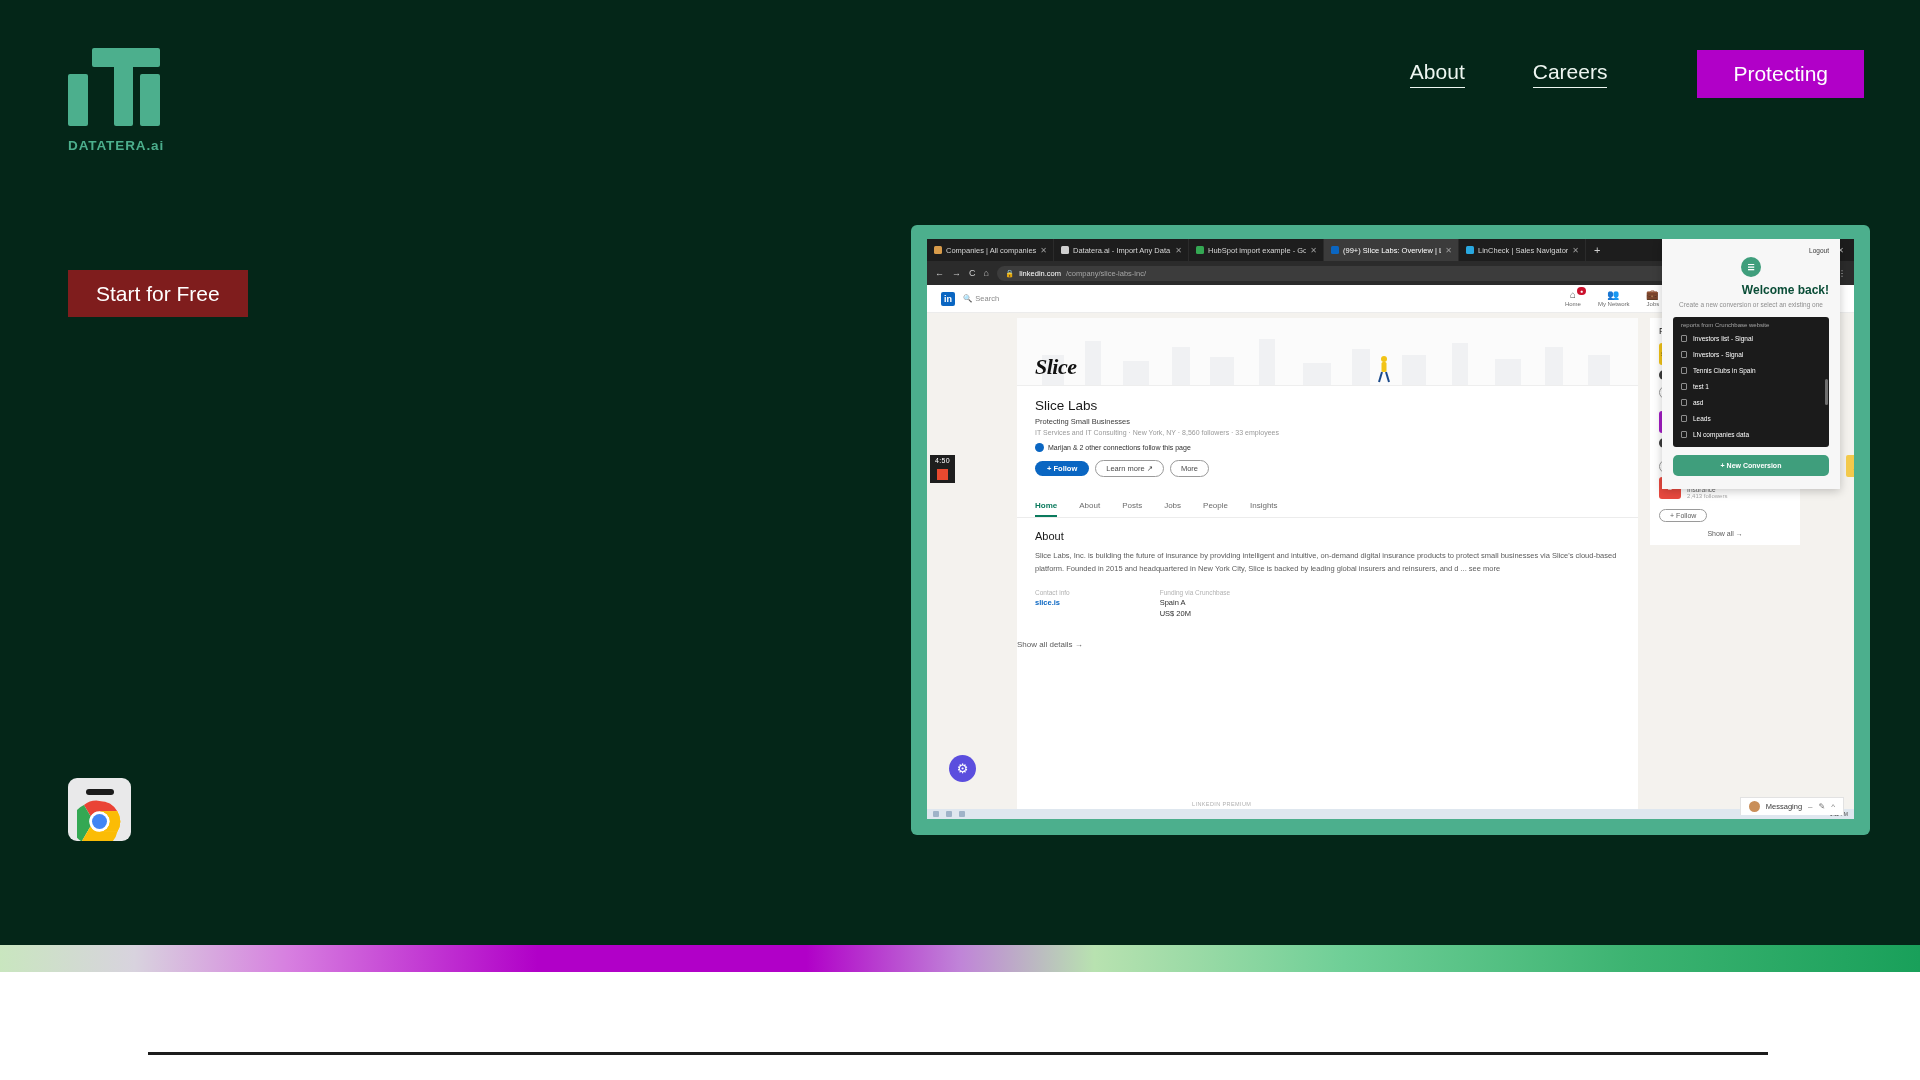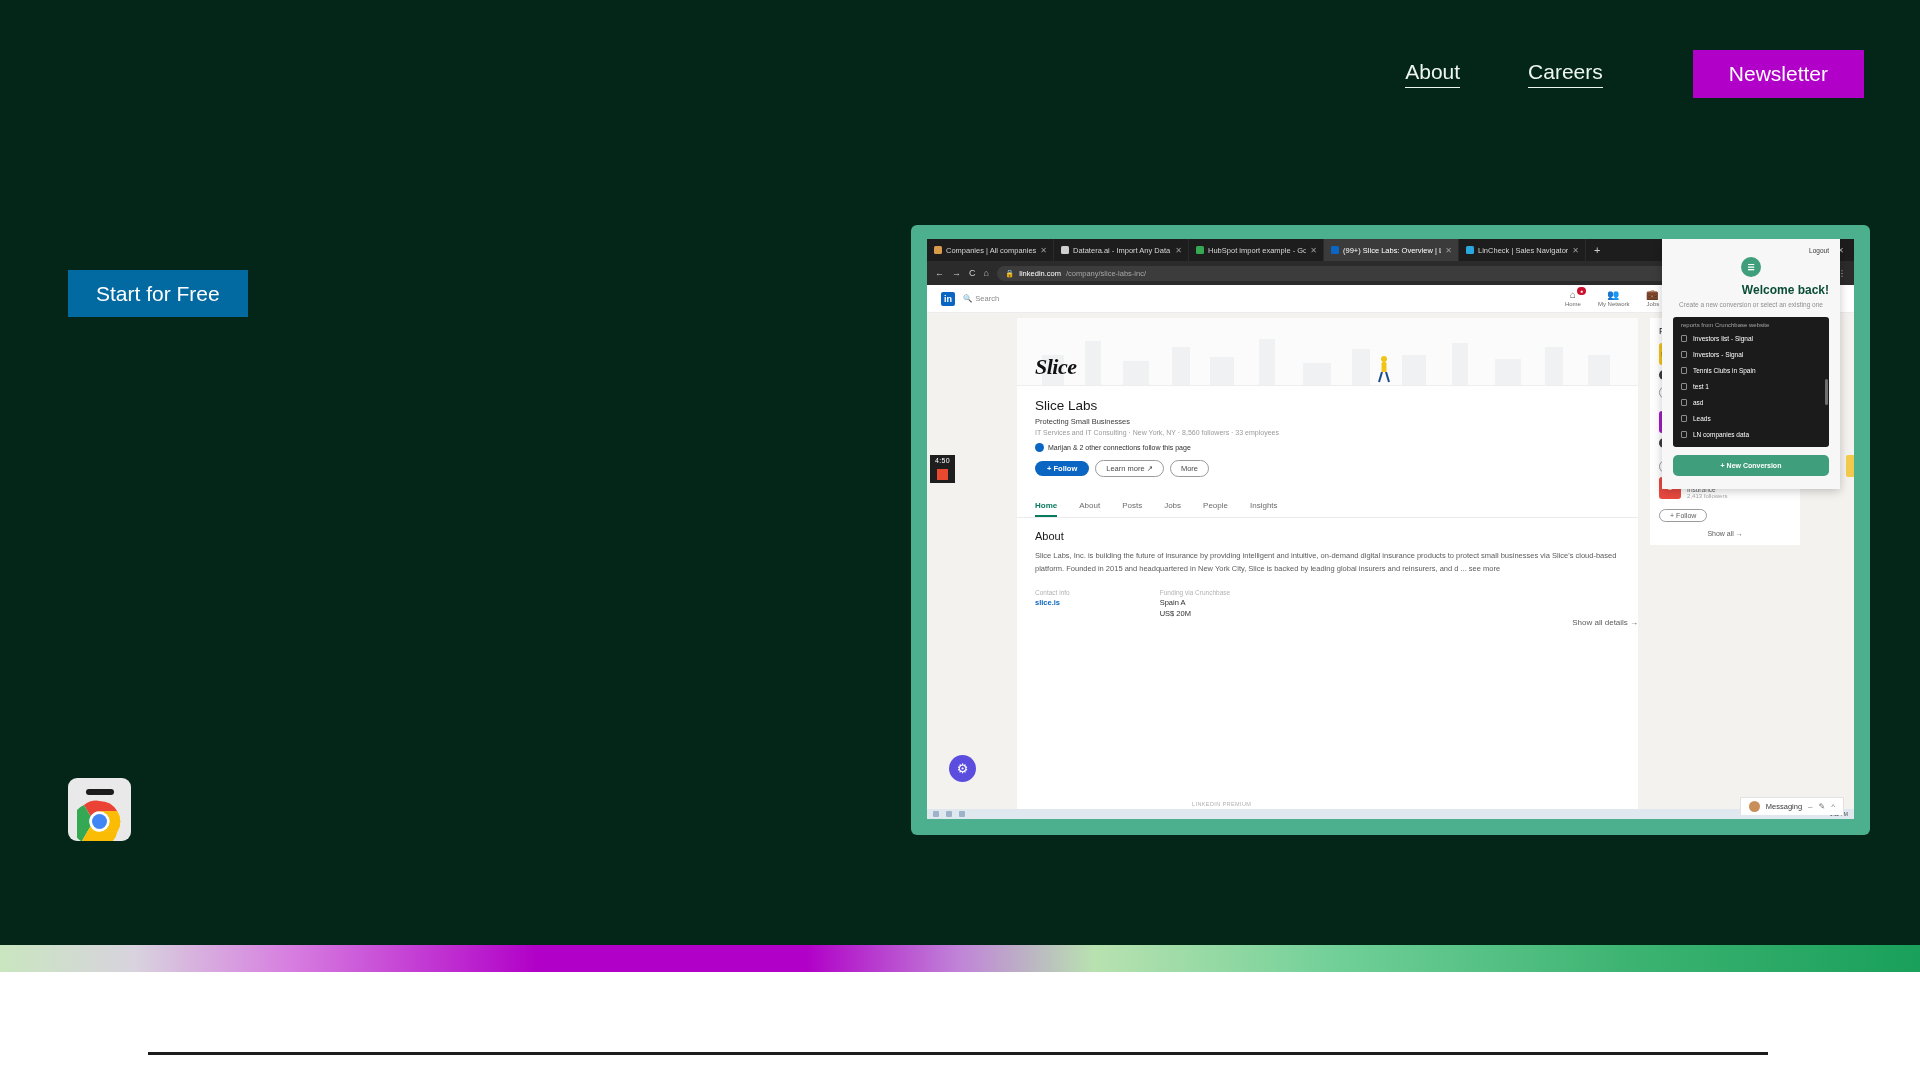--- a/index.html
+++ b/index.html
@@ -59,21 +59,21 @@
     color:#ffffff; letter-spacing:-.6px;
     max-width:740px;
   }
   .subhead {
     margin-top:48px;
     font-size:25px; line-height:1.42; font-weight:400;
     color:#f2f7f4; max-width:710px;
   }
   .cta-btn {
     display:inline-block; margin-top:52px;
-    background:#0369a1; color:#ffffff;
+    background:#7f1d1d; color:#ffffff;
     font-size:21px; border:none;
     padding:0 28px; height:47px; line-height:47px;
     cursor:pointer;
     font-family:"Liberation Sans", sans-serif;
   }
   .ext-row {
     position:absolute; left:68px; top:778px;
     display:flex; align-items:center; gap:27px;
   }
   .chrome-badge {
@@ -197,21 +197,21 @@
   }
   .li-tab { font-size:8px; color:#6b6b6b; padding-bottom:5px; cursor:pointer; }
   .li-tab.active { color:#0a7a5d; font-weight:bold; border-bottom:2px solid #0a7a5d; }
   .li-about { padding:12px 18px 0 18px; }
   .li-about h3 { font-size:11px; font-weight:400; color:#191919; }
   .li-about p { font-size:7.5px; color:#5c5c5c; line-height:1.75; margin-top:7px; }
   .li-cols { display:flex; margin-top:14px; padding:0 18px; gap:90px; }
   .li-col .k { font-size:6.5px; color:#b2b2b2; }
   .li-col .lnk { font-size:7.5px; color:#0a66c2; font-weight:bold; margin-top:2px; cursor:pointer; }
   .li-col .v { font-size:7.5px; color:#2f2f2f; margin-top:2px; }
-  .li-showall { text-align:right; font-size:8px; color:#5c5c5c; cursor:pointer; }
+  .li-showall { text-align:left; font-size:8px; color:#5c5c5c; margin-top:22px; cursor:pointer; }
 
   
   .li-rail { width:150px; margin:5px 0 0 12px; }
   .rail-card { background:#ffffff; padding:8px 9px; }
   .rail-hdr { font-size:9px; color:#191919; margin-bottom:7px; }
   .rail-person { display:flex; gap:6px; margin-bottom:4px; }
   .rail-ava { width:22px; height:22px; border-radius:3px; flex:none; display:flex;
               align-items:center; justify-content:center; font-size:6px;
               font-weight:bold; color:#111; }
   .rp-name { font-size:7.5px; color:#191919; font-weight:bold; }
@@ -322,25 +322,34 @@
     position:absolute; left:148px; top:80px; width:1620px; height:3px; background:#1c1c1c;
   }
 </style>
 </head>
 <body>
 
 <div class="hero">
 
   <div class="header">
 
+    <div class="logo-block">
+      <div class="logo-mark">
+        <i class="lm-top"></i>
+          <i class="lm-mid"></i>
+          <i class="lm-left"></i>
+          <i class="lm-right"></i>
+      </div>
+      <div class="logo-word">DATATERA.ai</div>
+    </div>
 
     <div class="nav">
       <a class="nav-link">About</a>
       <a class="nav-link">Careers</a>
-      <button class="newsletter-btn">Newsletter</button>
+      <button class="newsletter-btn">Protecting</button>
     </div>
   </div>
 
   <div class="copy">
     <button class="cta-btn">Start for Free</button>
   </div>
 
   <div class="ext-row">
     <div class="chrome-badge">
       <span class="bar"></span>

